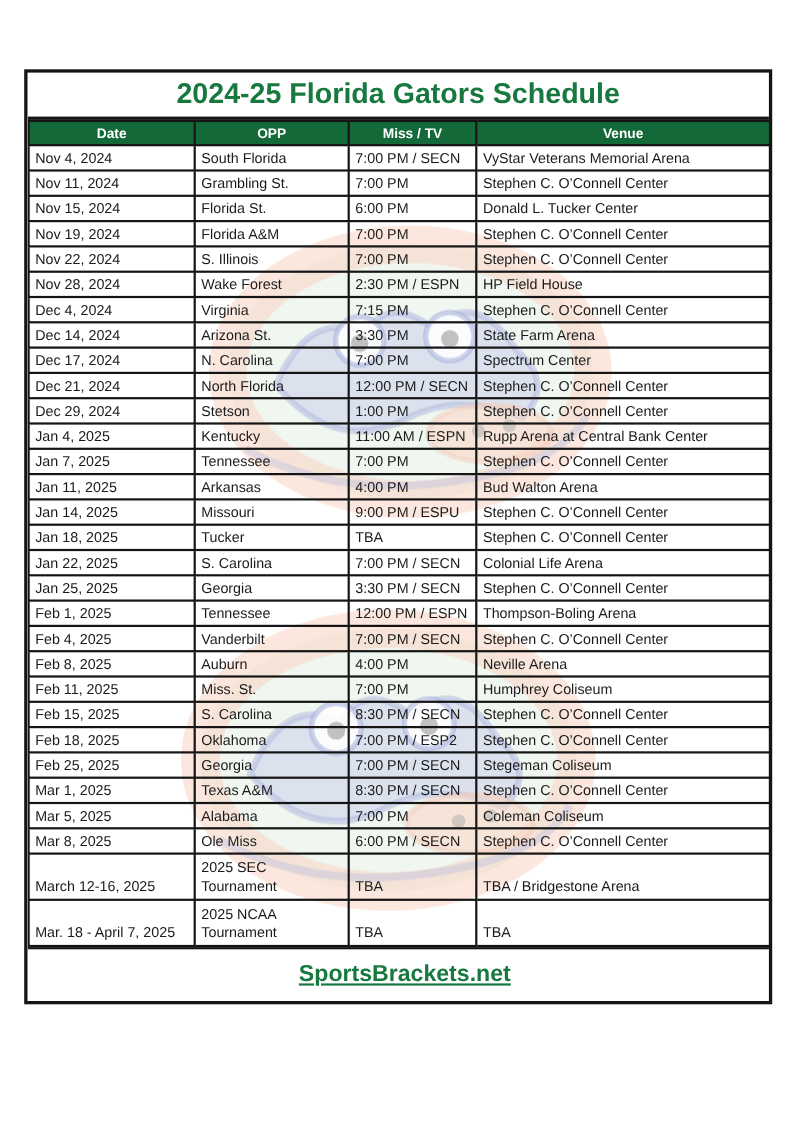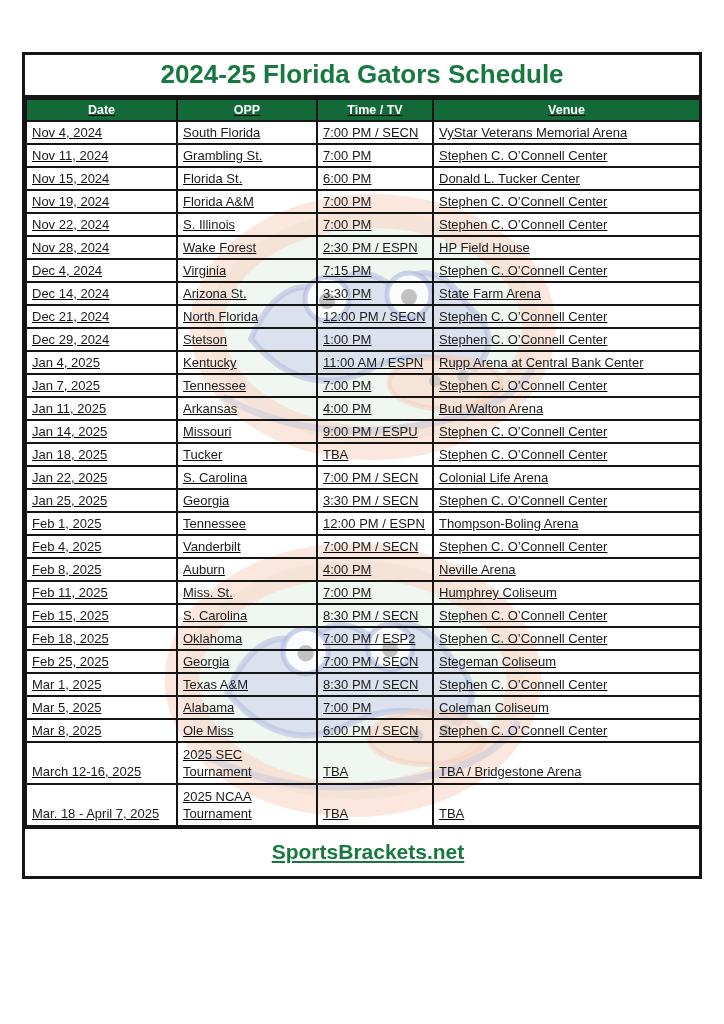--- a/index.html
+++ b/index.html
@@ -10,36 +10,36 @@
   }
   html,body{margin:0;padding:0;}
   body{
     width:724px;height:1024px;
     background:#ffffff;
     font-family:"Liberation Sans", sans-serif;
     position:relative;
     overflow:hidden;
   }
   .sheet{
-    position:absolute;left:22px;top:52px;width:674px;
+    position:absolute;left:22px;top:63px;width:674px;
     border:3px solid var(--border);
     background:#fff;
   }
   .watermark{
     position:absolute;inset:0;z-index:0;pointer-events:none;
   }
   .content{position:relative;z-index:1;}
   .title{
     font-size:26px;font-weight:bold;color:var(--title-green);
     text-align:center;padding:4px 0 5px 0;
     border-bottom:3px solid var(--border);
     letter-spacing:0px;
   }
   table{
-    width:100%;border-collapse:collapse;table-layout:fixed;text-decoration:underline;
+    width:100%;border-collapse:collapse;table-layout:fixed;
   }
   th{
     background:var(--green);color:#fff;
     font-size:12.5px;font-weight:bold;
     height:20px;border:2px solid var(--border);
     text-align:center;padding:0;
   }
   td{
     font-size:13px;color:var(--text);
     height:19px;line-height:17px;
@@ -100,21 +100,21 @@
       <colgroup>
         <col style="width:151px">
           <col style="width:140px">
           <col style="width:116px">
           <col style="width:267px">
       </colgroup>
       <thead>
         <tr>
           <th>Date</th>
           <th>OPP</th>
-          <th>Time / TV</th>
+          <th>Miss / TV</th>
           <th>Venue</th>
         </tr>
       </thead>
       <tbody>
           <tr>
         <td>Nov 4, 2024</td>
         <td>South Florida</td>
         <td>7:00 PM / SECN</td>
         <td>VyStar Veterans Memorial Arena</td>
       </tr>
@@ -152,20 +152,26 @@
         <td>Dec 4, 2024</td>
         <td>Virginia</td>
         <td>7:15 PM</td>
         <td>Stephen C. O’Connell Center</td>
       </tr>
           <tr>
         <td>Dec 14, 2024</td>
         <td>Arizona St.</td>
         <td>3:30 PM</td>
         <td>State Farm Arena</td>
+      </tr>
+          <tr>
+        <td>Dec 17, 2024</td>
+        <td>N. Carolina</td>
+        <td>7:00 PM</td>
+        <td>Spectrum Center</td>
       </tr>
           <tr>
         <td>Dec 21, 2024</td>
         <td>North Florida</td>
         <td>12:00 PM / SECN</td>
         <td>Stephen C. O’Connell Center</td>
       </tr>
           <tr>
         <td>Dec 29, 2024</td>
         <td>Stetson</td>

